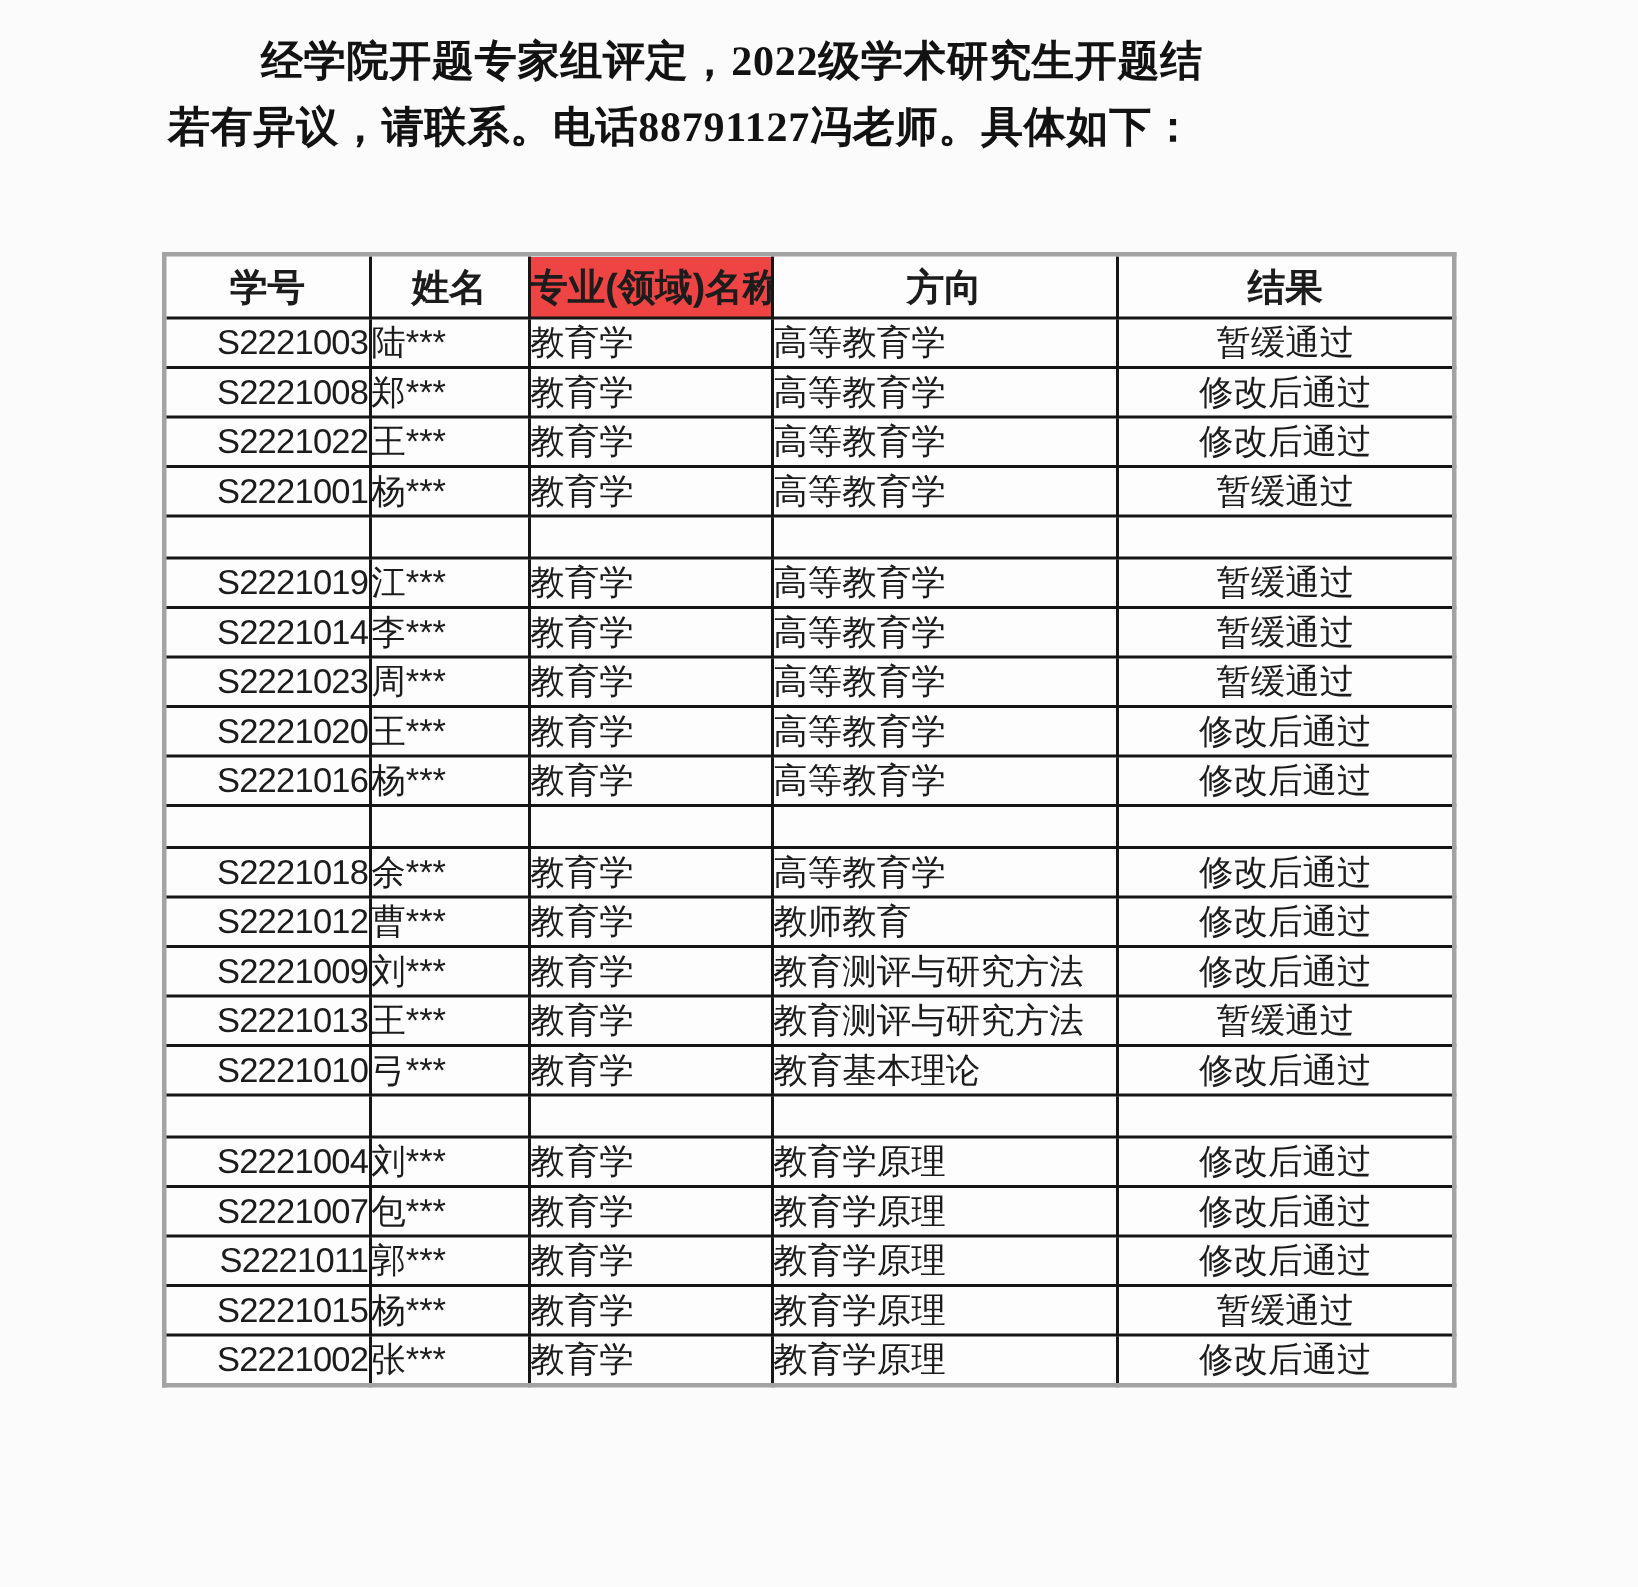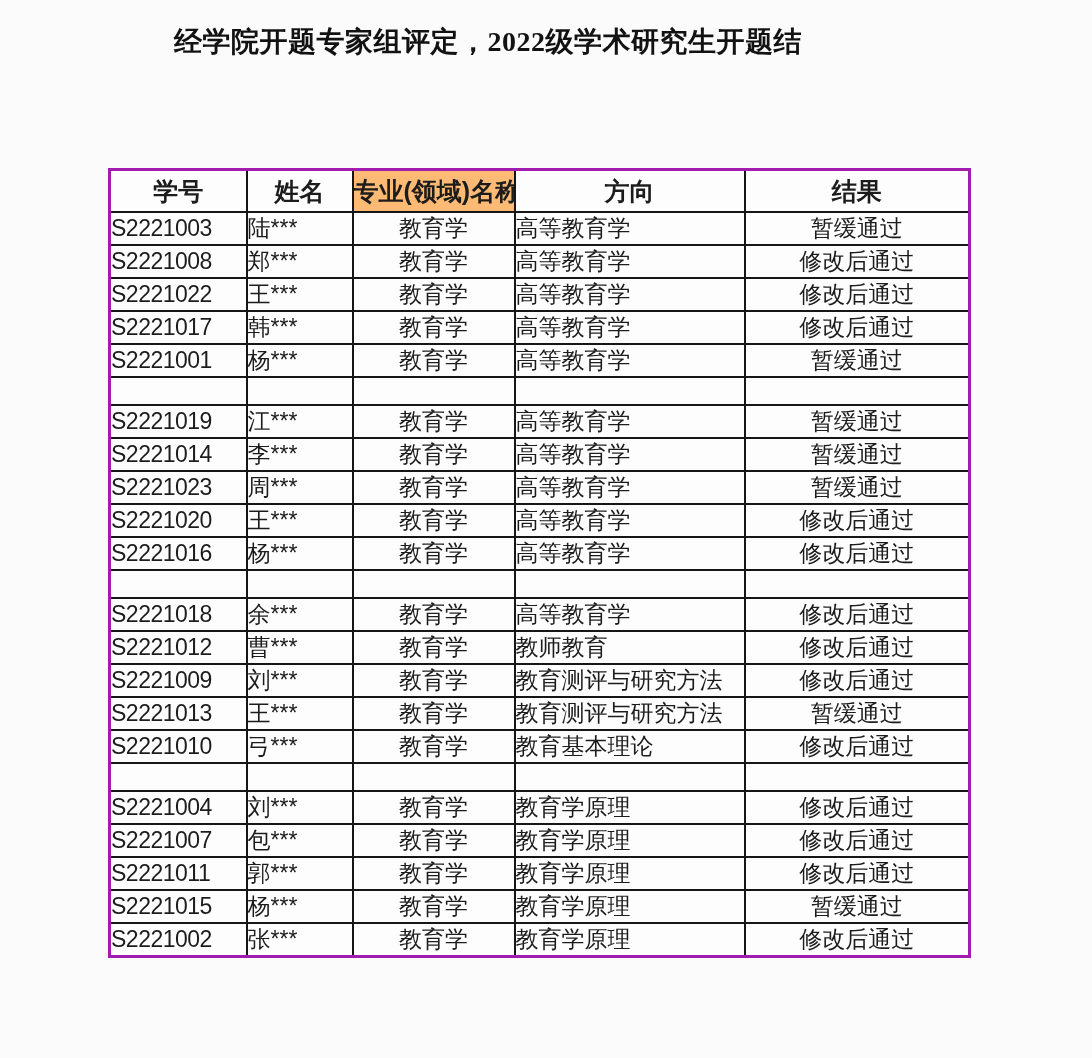--- a/index.html
+++ b/index.html
@@ -23,56 +23,57 @@
   }
   .notice .line{white-space:nowrap;}
   .notice .line.indent{padding-left:62px;}
 
   table.results{
     position:absolute;
     left:108px;top:168px;
     width:860px;
     border-collapse:collapse;
     table-layout:fixed;
-    border:3px solid #a21caf;
+    border:3px solid #a3a3a3;
   }
   table.results th, table.results td{
     border:2px solid #161616;
     padding:0;
     overflow:hidden;
     white-space:nowrap;
     color:#1c1c1c;
   }
   table.results th{
     height:40px;
     font-size:25px;
     font-weight:bold;
     text-align:center;
     background:#fdfdfd;
   }
   table.results th.shaded{
-    background:#fdba74;
+    background:#ef4444;
   }
   table.results td{
     height:27px;
     font-size:23px;
     background:#fdfdfd;
   }
-  td.c-id{text-align:left;padding-left:8px;font-size:24px;letter-spacing:-0.5px;}
+  td.c-id{text-align:right;padding-left:8px;font-size:24px;letter-spacing:-0.5px;}
   td.c-name{text-align:left;padding-left:6px;}
-  td.c-major{text-align:center;}
+  td.c-major{text-align:left;}
   td.c-dir{text-align:left;}
   td.c-res{text-align:center;padding-left:4px;font-size:24px;}
   tr.spacer td{height:26px;}
 </style>
 </head>
 <body>
 
 <div class="notice">
   <div class="line indent">经学院开题专家组评定，2022级学术研究生开题结</div>
+  <div class="line">若有异议，请联系。电话88791127冯老师。具体如下：</div>
 </div>
 
 <table class="results">
   <colgroup>
     <col style="width:137px">
     <col style="width:106px">
     <col style="width:162px">
     <col style="width:230px">
     <col style="width:225px">
   </colgroup>
@@ -101,27 +102,20 @@
         <td class="c-res">修改后通过</td>
       </tr>
       <tr>
         <td class="c-id">S2221022</td>
         <td class="c-name">王***</td>
         <td class="c-major">教育学</td>
         <td class="c-dir">高等教育学</td>
         <td class="c-res">修改后通过</td>
       </tr>
       <tr>
-        <td class="c-id">S2221017</td>
-        <td class="c-name">韩***</td>
-        <td class="c-major">教育学</td>
-        <td class="c-dir">高等教育学</td>
-        <td class="c-res">修改后通过</td>
-      </tr>
-      <tr>
         <td class="c-id">S2221001</td>
         <td class="c-name">杨***</td>
         <td class="c-major">教育学</td>
         <td class="c-dir">高等教育学</td>
         <td class="c-res">暂缓通过</td>
       </tr>
       <tr class="spacer">
         <td class="c-id"></td>
         <td class="c-name"></td>
         <td class="c-major"></td>

